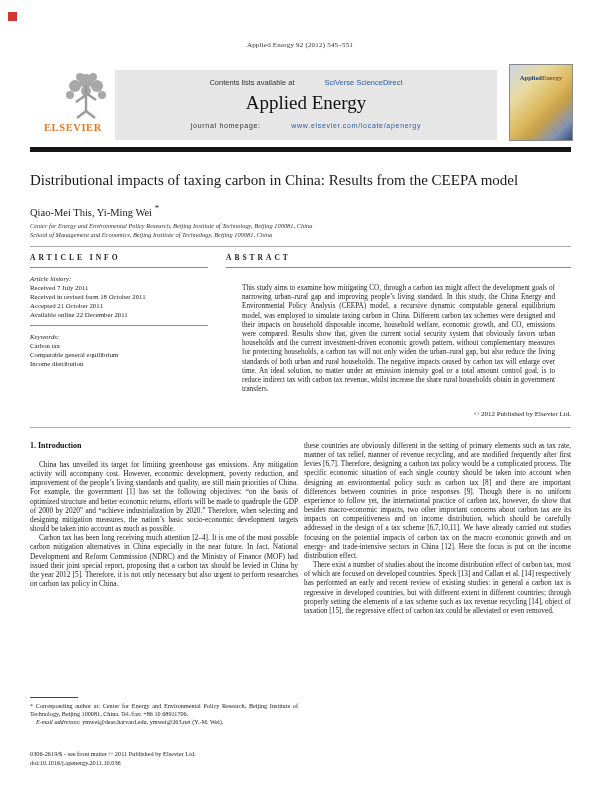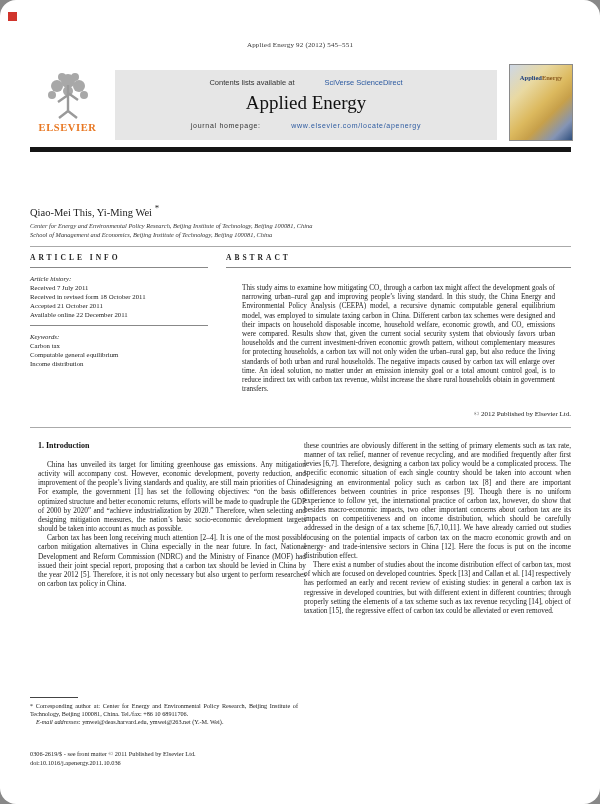--- a/index.html
+++ b/index.html
@@ -1,25 +1,25 @@
 <!DOCTYPE html>
 <html><head>
 <meta charset="utf-8">
 <style>
   html,body{margin:0;padding:0;background:#888;}
   .page{position:relative;width:600px;height:804px;background:#ffffff;margin:0 auto;
-        font-family:"Liberation Serif",serif;color:#1a1a1a;overflow:hidden;border-radius:16px;}
+        font-family:"Liberation Serif",serif;color:#1a1a1a;overflow:hidden;}
 
   .corner-mark{position:absolute;left:8px;top:12px;width:9px;height:9px;background:#d0342c;}
 
   .journal-ref{position:absolute;left:0;top:41px;width:100%;text-align:center;
                font-size:7px;letter-spacing:.2px;color:#333;}
 
   
-  .logo-block{position:absolute;left:26px;top:71px;width:83px;height:69px;text-align:center;}
+  .logo-block{position:absolute;left:44px;top:71px;width:83px;height:69px;text-align:left;}
   .logo-tree{display:block;margin:0 auto;}
   .logo-word{font-size:10.5px;font-weight:bold;color:#e87722;letter-spacing:.6px;margin-top:1px;}
 
   .gray-box{position:absolute;left:115px;top:70px;width:382px;height:70px;background:#e6e6e6;
             text-align:center;}
   .contents-line{margin-top:8px;font-family:"Liberation Sans",sans-serif;font-size:7.5px;color:#333;}
   .link-blue{color:#2c5aa0;text-decoration:none;padding-left:28px;}
   .journal-name{font-size:19px;color:#111;margin-top:5px;}
   .homepage-line{font-family:"Liberation Sans",sans-serif;font-size:7px;letter-spacing:.7px;
                  color:#333;margin-top:8px;}
@@ -48,21 +48,21 @@
   .abs-col{position:absolute;left:226px;top:253px;width:345px;}
   .sec-head{font-size:7.5px;font-weight:bold;letter-spacing:3px;color:#222;}
   .head-rule{border:none;border-top:1px solid #888;margin:5px 0 6px 0;}
   .mid-rule{border:none;border-top:1px solid #888;margin:6px 0 6px 0;}
   .info-italic{font-size:6.8px;font-style:italic;line-height:9px;color:#222;}
   .info-line{font-size:6.8px;line-height:9px;color:#222;}
   .abs-text{margin:16px;font-size:7.2px;line-height:9.2px;text-align:justify;color:#222;}
   .abs-copyright{margin-top:4px;font-size:7px;text-align:right;color:#222;}
 
   
-  .col-left{position:absolute;left:30px;top:441px;width:268px;margin-left:8px;}
+  .col-left{position:absolute;left:30px;top:441px;width:268px;}
   .col-right{position:absolute;left:304px;top:441px;width:267px;}
   .body-head{margin:0 0 10px 0;font-size:8px;font-weight:bold;color:#111;}
   .body-p{margin:0;font-size:7.3px;line-height:9.15px;text-align:justify;color:#222;}
   .indent{text-indent:9px;}
 
   
   .footnote{position:absolute;left:30px;top:697px;width:268px;}
   .fn-rule{width:48px;border-top:1px solid #444;margin-bottom:4px;}
   .fn-text{margin:0;font-size:6.2px;line-height:7.9px;text-align:justify;color:#222;}
   .fn-email{text-indent:6px;}
@@ -107,20 +107,21 @@
   </div>
 
   <div class="cover">
     <div class="cover-title">
       <span class="cover-w1">Applied</span><span class="cover-w2">Energy</span>
     </div>
   </div>
 
   <div class="thick-rule"></div>
 
+  <h1 class="title">Distributional impacts of taxing carbon in China: Results from the CEEPA model</h1>
 
   <div class="authors">
     <span>Qiao-Mei This, Yi-Ming Wei</span>
     <sup>*</sup>
   </div>
 
   <div class="affil affil-1">Center for Energy and Environmental Policy Research, Beijing Institute of Technology, Beijing 100081, China</div>
   <div class="affil affil-2">School of Management and Economics, Beijing Institute of Technology, Beijing 100081, China</div>
 
   <div class="hrule rule-top"></div>

